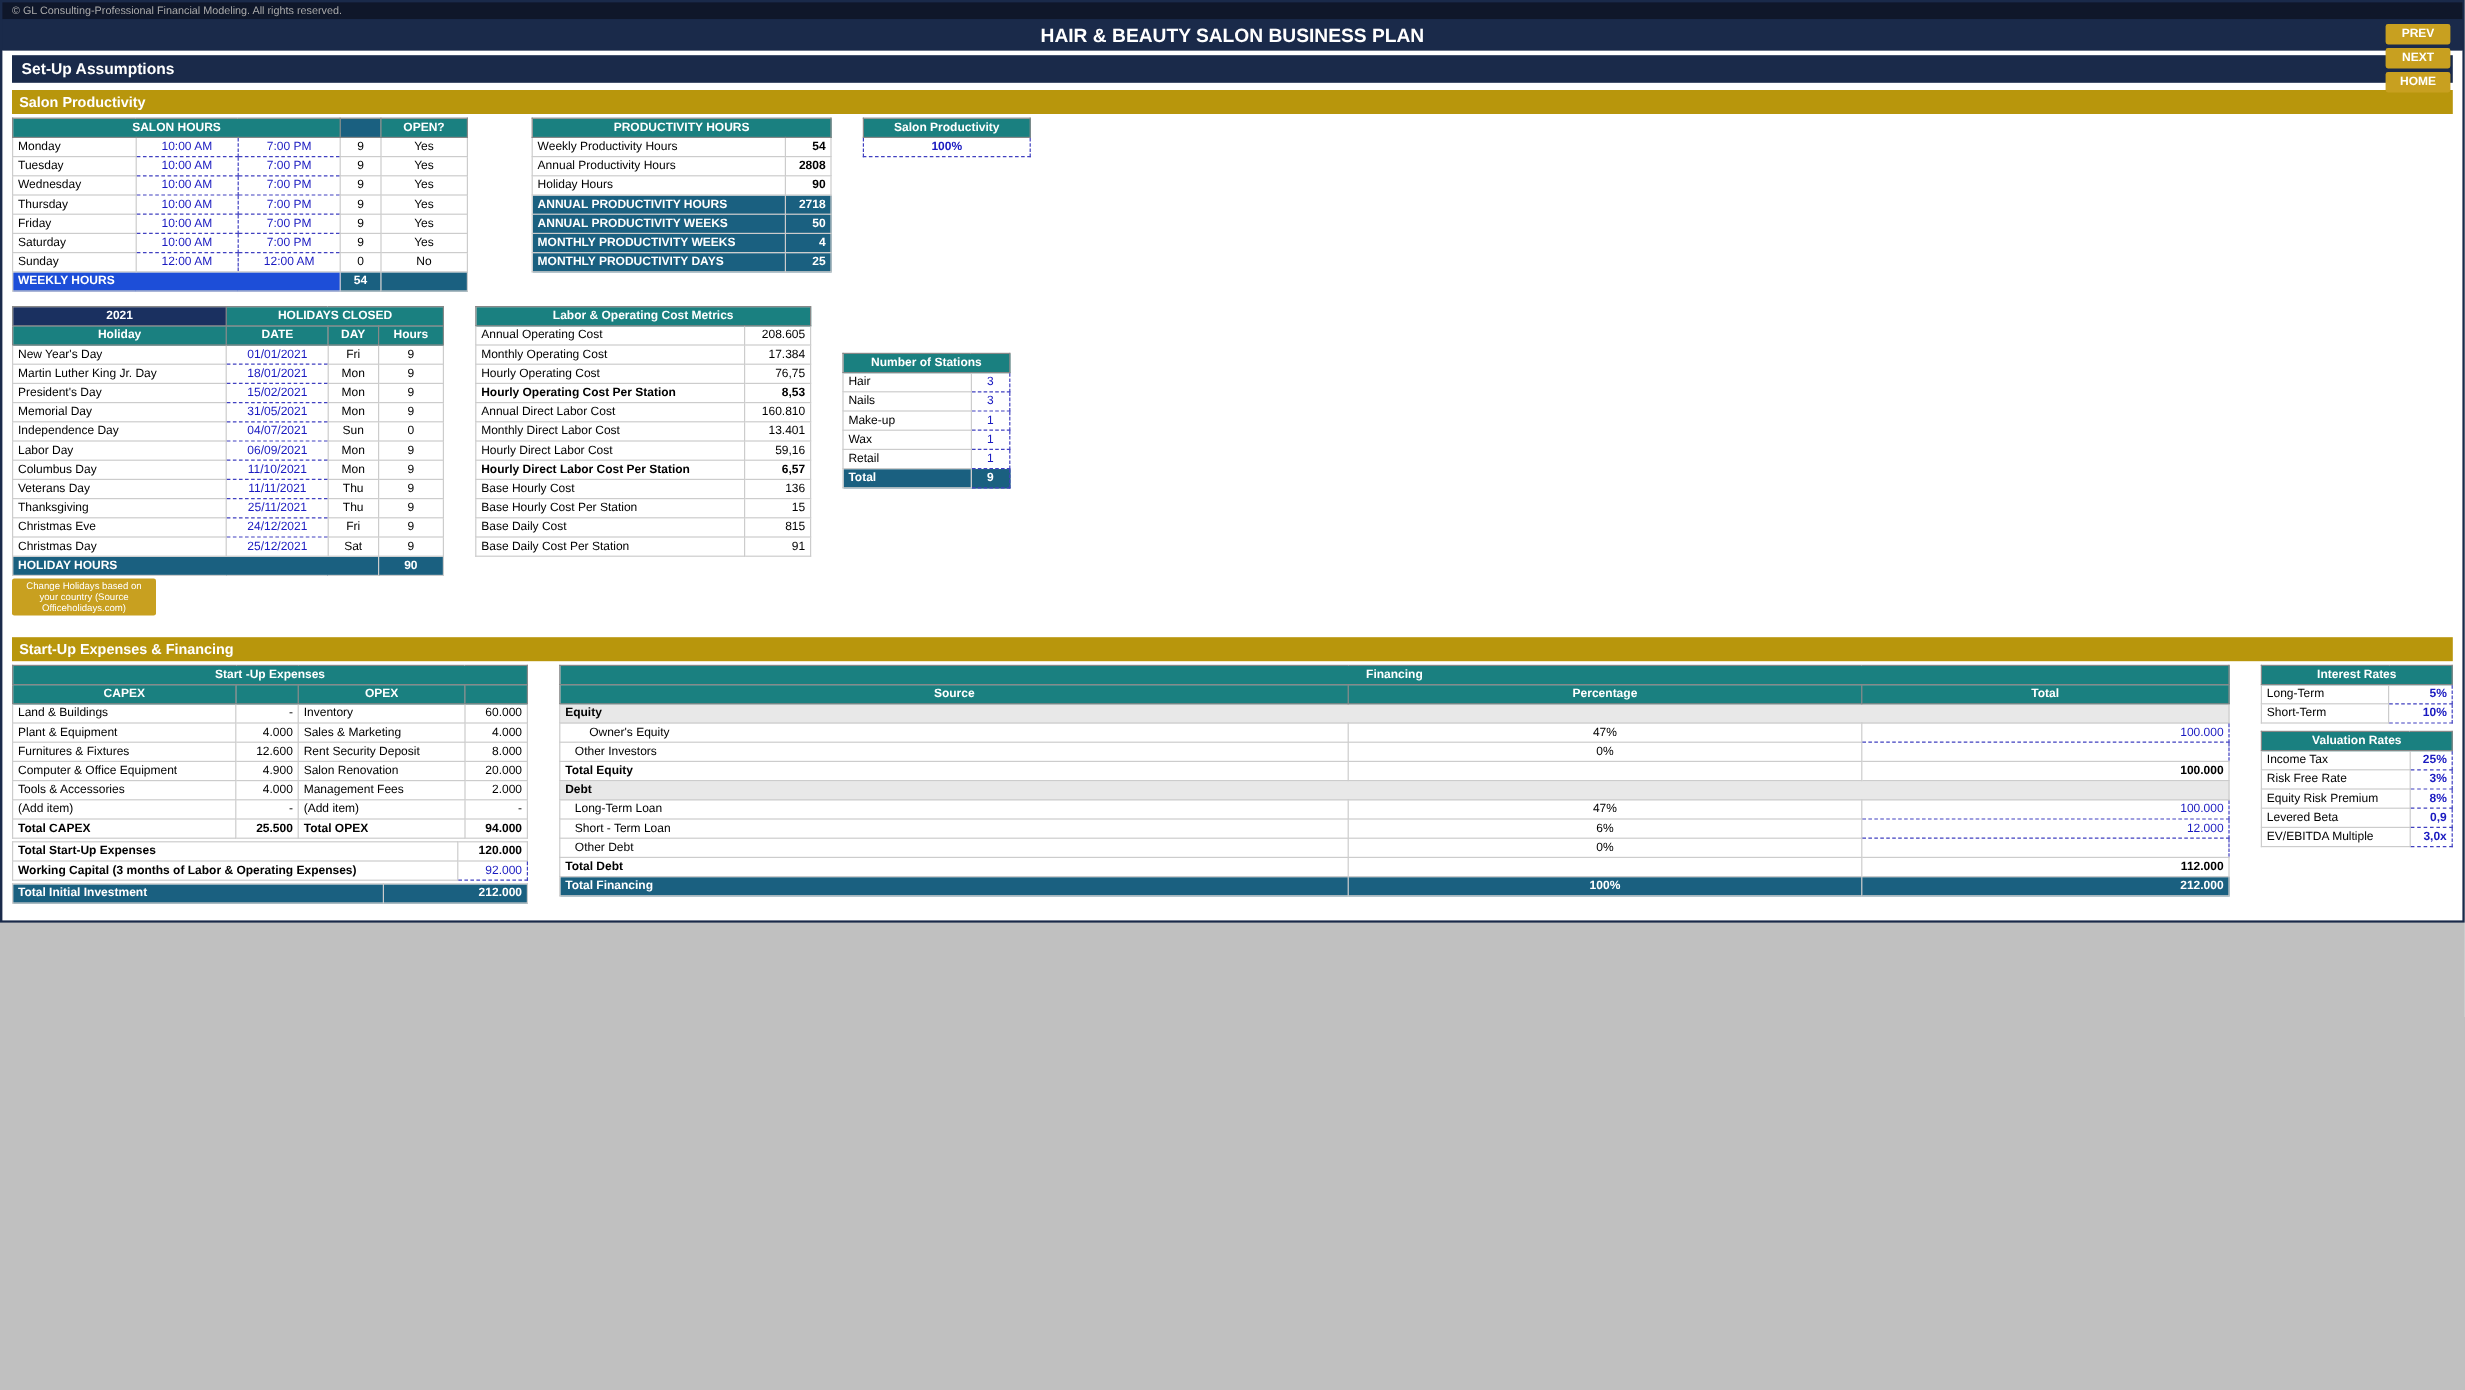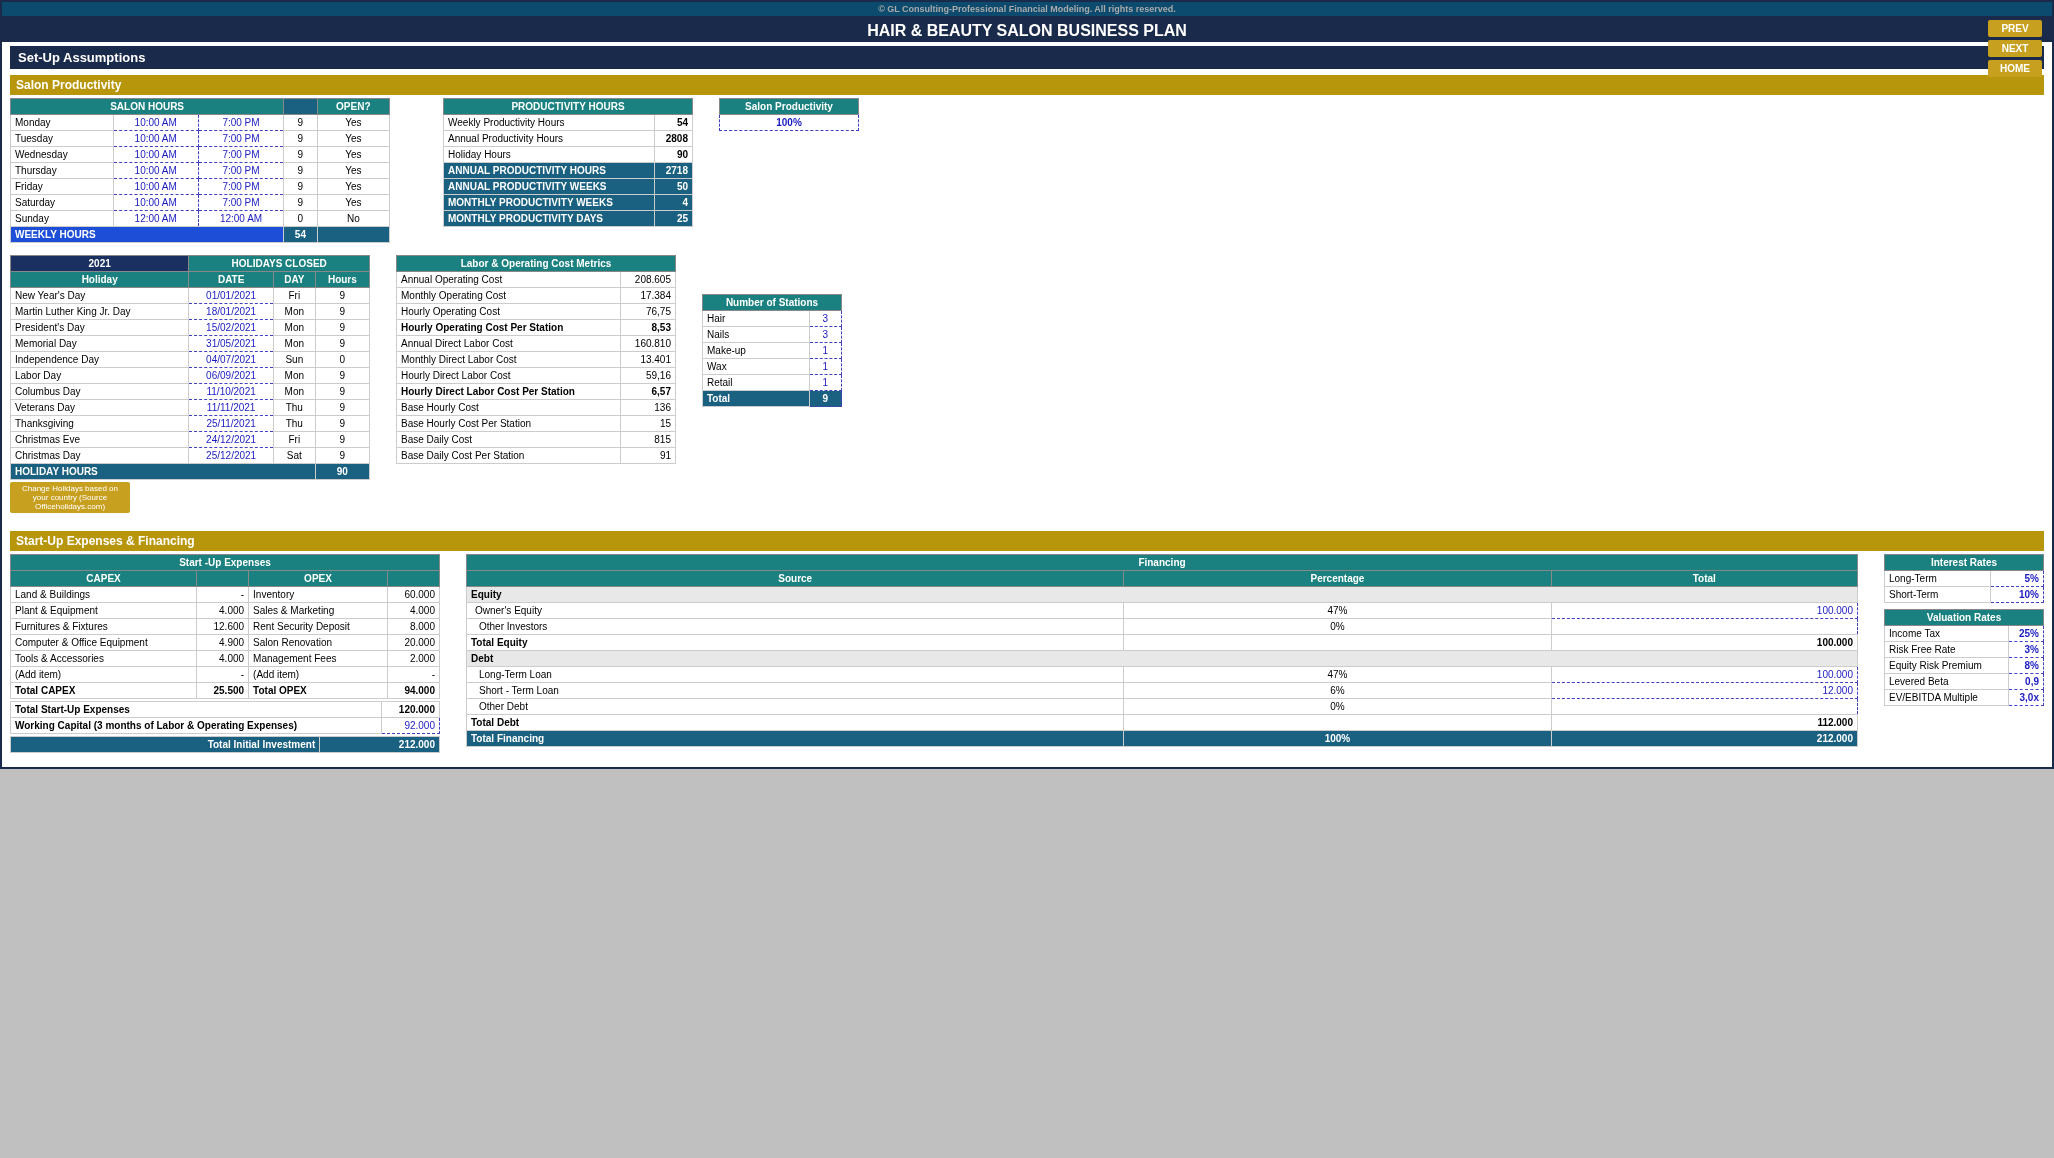--- a/index.html
+++ b/index.html
@@ -1,20 +1,20 @@
 <!DOCTYPE html>
 <html><head>
   <meta charset="utf-8">
   <style>
     * { box-sizing: border-box; margin: 0; padding: 0; }
     body { font-family: Arial, sans-serif; font-size: 11px; background: #c0c0c0; }
     .outer { background: #1a2a4a; padding: 2px; }
     .header-bar { background: #1a2a4a; text-align: center; padding: 6px 0 2px 0; position: relative; }
     .header-bar .title { color: white; font-size: 16px; font-weight: bold; }
-    .copyright { color: #aaa; font-size: 9px; text-align: center; padding: 2px 8px; background: #0c4a6e; font-weight: bold; }
+    .copyright { color: #aaa; font-size: 9px; text-align: left; padding: 2px 8px; background: #0f172a; }
     .nav-buttons { position: absolute; right: 10px; top: 4px; display: flex; flex-direction: column; gap: 3px; }
     .nav-btn { background: #c8a020; color: white; font-weight: bold; font-size: 10px; padding: 3px 12px; border: none; cursor: pointer; border-radius: 2px; }
     .main-content { background: white; padding: 4px 8px 8px 8px; }
     .section-title-bar { background: #1a2a4a; color: white; font-size: 13px; font-weight: bold; padding: 4px 8px; margin-bottom: 4px; }
     .sub-section-bar { background: #b8960c; color: white; font-size: 12px; font-weight: bold; padding: 3px 6px; margin: 6px 0 3px 0; }
     .layout-row { display: flex; gap: 8px; margin-bottom: 6px; }
     
     table { border-collapse: collapse; font-size: 10px; }
     th { background: #1a6080; color: white; font-weight: bold; text-align: center; padding: 2px 4px; border: 1px solid #888; }
     td { padding: 2px 4px; border: 1px solid #ccc; }
@@ -463,21 +463,21 @@
             </tr>
             <tr>
               <td class="bold">Working Capital (3 months of Labor &amp; Operating Expenses)</td>
               <td class="right input-cell">92.000</td>
             </tr>
           </tbody>
         </table>
         <table style="width:100%;margin-top:2px;">
           <tbody>
             <tr style="background:#1a6080;">
-              <td style="color:white;font-weight:bold;padding:2px 4px;text-align:right;">Total Initial Investment</td>
+              <td style="color:white;font-weight:bold;padding:2px 4px;">Total Initial Investment</td>
               <td class="right" style="color:white;font-weight:bold;padding:2px 4px;">212.000</td>
             </tr>
           </tbody>
         </table>
       </div>
 
       <div style="width:10px;"></div>
 
       <div class="financing-section">
         <table style="width:100%;">
@@ -489,21 +489,21 @@
               <th class="teal-header">Source</th>
               <th class="teal-header">Percentage</th>
               <th class="teal-header">Total</th>
             </tr>
           </thead>
           <tbody id="financing-body">
               <tr>
                 <td colspan="3" class="bold" style="background:#e8e8e8;">Equity</td>
               </tr>
               <tr>
-    <td style="padding-left:8px;">Owner's Equity</td>
+    <td style="padding-left:24px;">Owner's Equity</td>
     <td class="center">47%</td>
     <td class="right input-cell">100.000</td>
   </tr>
               <tr>
     <td style="padding-left:12px;">Other Investors</td>
     <td class="center">0%</td>
     <td class="right input-cell"></td>
   </tr>
               <tr style="font-weight: bold;">
   <td>Total Equity</td>

